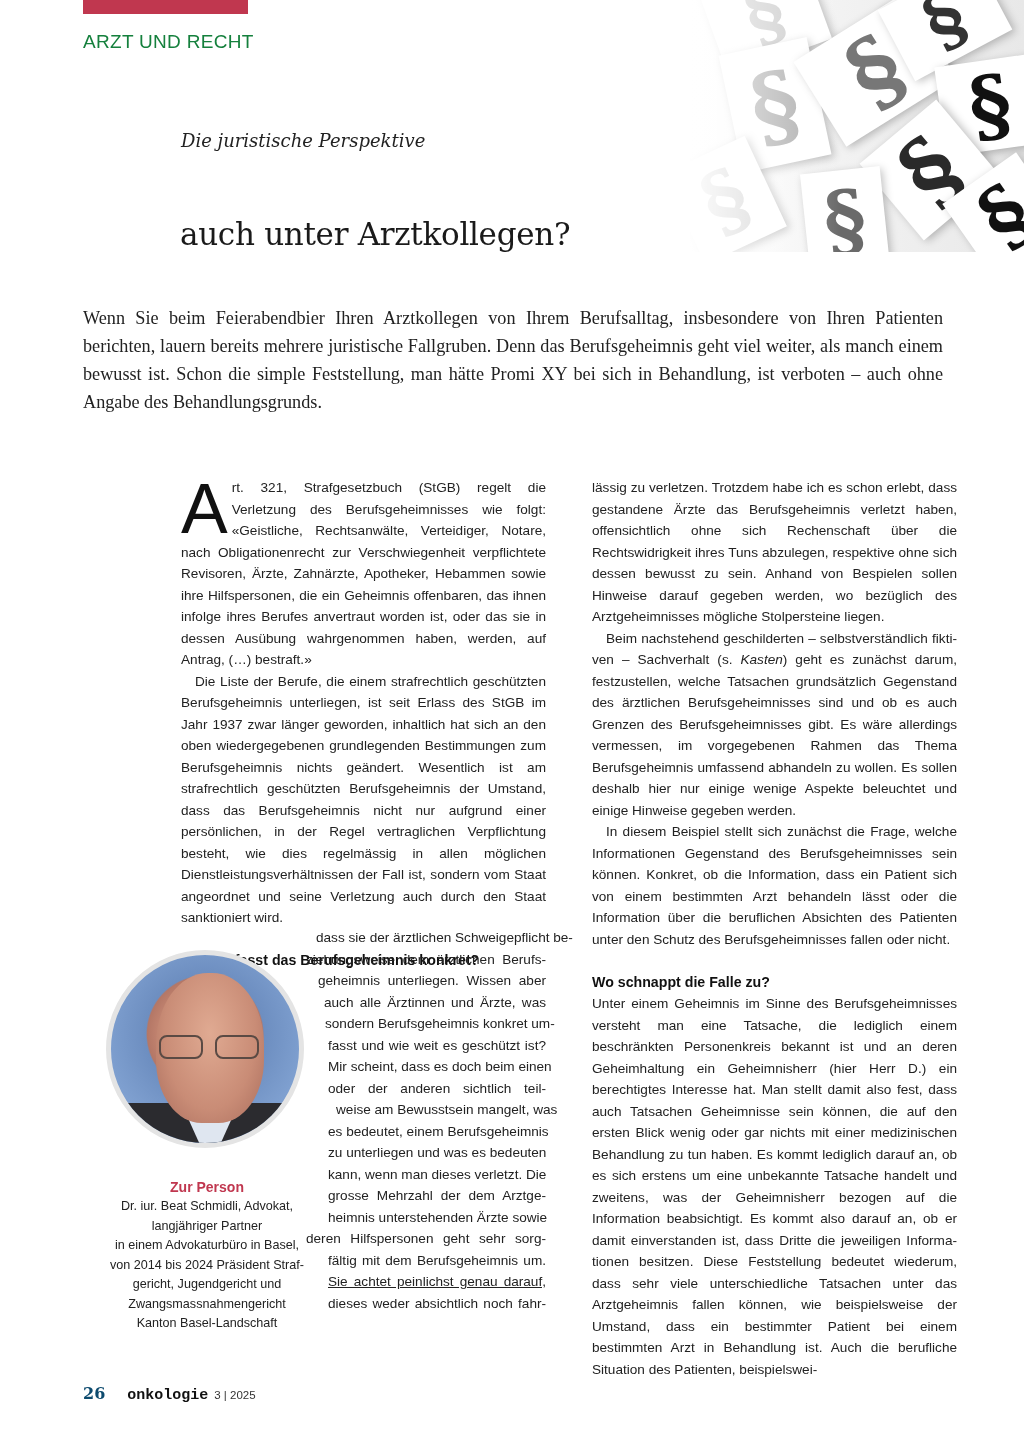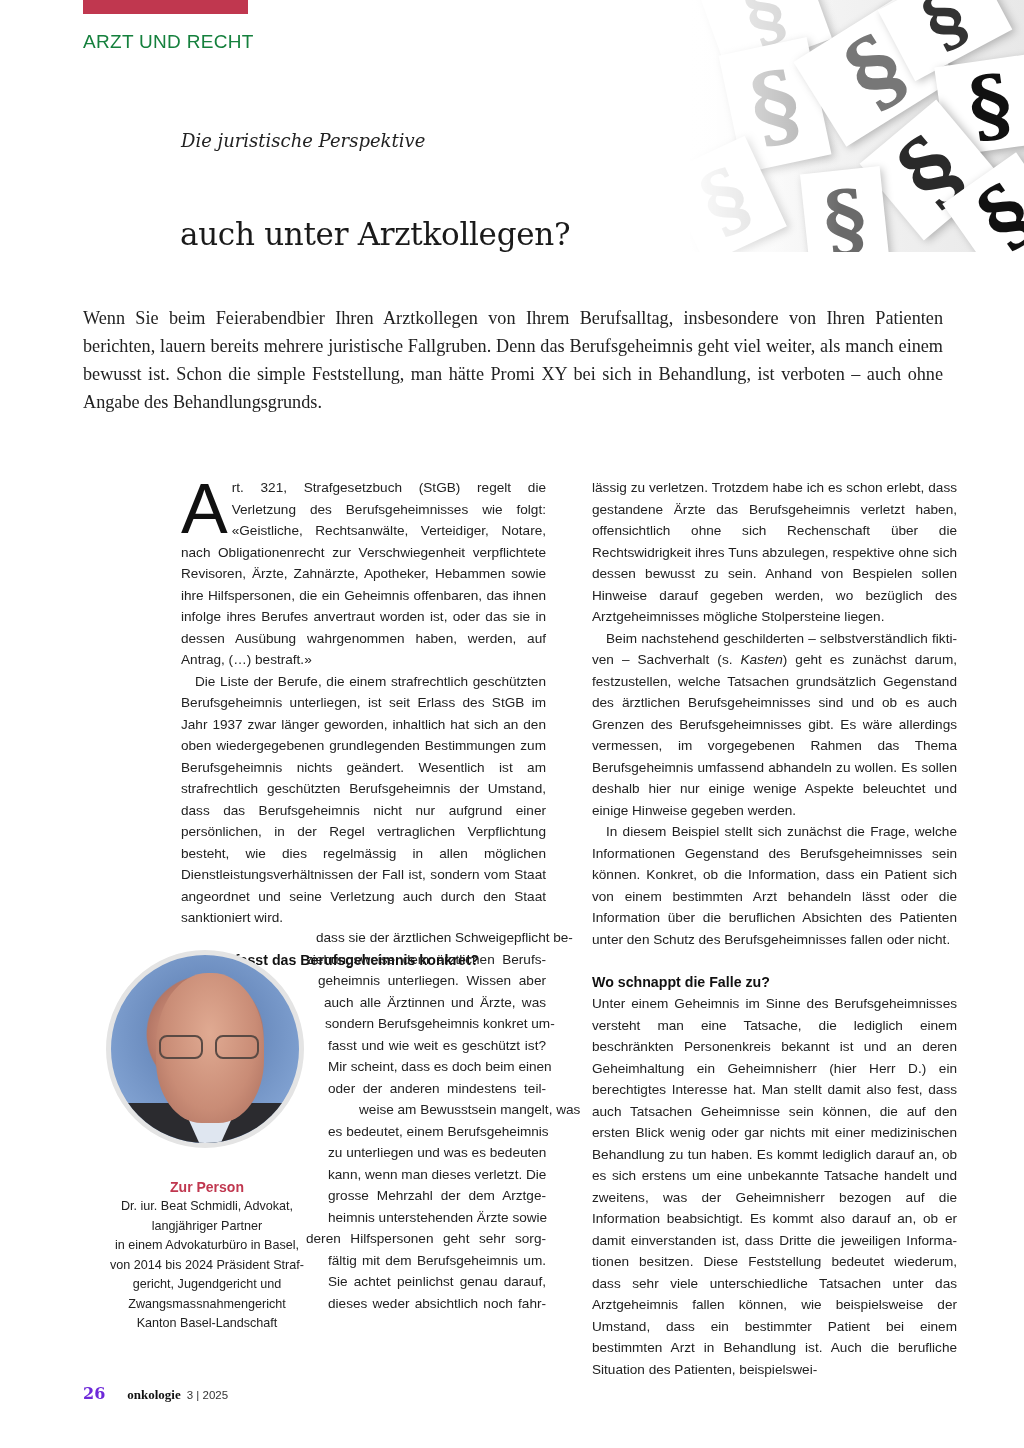--- a/index.html
+++ b/index.html
@@ -37,22 +37,22 @@
   .portrait .glasses { position: absolute; left: 48px; top: 80px; width: 104px; height: 26px; }
   .portrait .glasses span { position: absolute; top: 0; width: 44px; height: 24px; border: 2px solid #5a4a44; border-radius: 8px; }
   .portrait .suit { position: absolute; left: 0; bottom: 0; width: 100%; height: 40px; background: #2b2b2f; }
   .portrait .collar { position: absolute; left: 72px; bottom: 0; width: 54px; height: 36px; background: #dfe6f0; clip-path: polygon(0 0, 100% 0, 70% 100%, 30% 100%); }
 
   .bio { position: absolute; left: 96px; top: 1177px; width: 222px; text-align: center; font-family: "Liberation Sans", sans-serif; }
   .bio-title { font-size: 14px; font-weight: bold; color: #c0374f; line-height: 20px; }
   .bio-line { font-size: 12.6px; line-height: 19.5px; color: #222; }
 
   .footer { position: absolute; left: 83px; top: 1384px; display: flex; align-items: baseline; }
-  .page-num { font-family: "DejaVu Serif", serif; font-weight: bold; font-size: 16px; color: #6d28d9; }
-  .journal { font-family: Liberation Serif, serif; font-weight: bold; font-size: 13px; margin-left: 22px; color: #111; }
+  .page-num { font-family: "DejaVu Serif", serif; font-weight: bold; font-size: 16px; color: #0c4a6e; }
+  .journal { font-family: Liberation Mono, monospace; font-weight: bold; font-size: 15px; margin-left: 22px; color: #111; }
   .issue { font-family: "Liberation Sans", sans-serif; font-size: 11.5px; margin-left: 6px; color: #333; }
 </style>
 </head>
 <body>
 
 <div class="top-bar"></div>
 <div class="section-label">ARZT UND RECHT</div>
 
 <div class="hero-image">
   <div class="para-card" style="left:20px;top:-30px;width:110px;height:90px;font-size:70px;color:#c8c8c8;transform:rotate(-20deg);">
@@ -100,30 +100,30 @@
 </div>
 
 <div class="wrap-text">
   <span class="wrap-line" style="margin-left:66px;">dass sie der ärztlichen Schweigepflicht be-</span>
   <span class="wrap-line" style="margin-left:56px;">ziehungsweise dem ärztlichen Berufs-</span>
   <span class="wrap-line" style="margin-left:68px;">geheimnis unterliegen. Wissen aber</span>
   <span class="wrap-line" style="margin-left:74px;">auch alle Ärztinnen und Ärzte, was</span>
   <span class="wrap-line" style="margin-left:75px;">sondern Berufsgeheimnis konkret um-</span>
   <span class="wrap-line" style="margin-left:78px;">fasst und wie weit es geschützt ist?</span>
   <span class="wrap-line" style="margin-left:78px;">Mir scheint, dass es doch beim einen</span>
-  <span class="wrap-line" style="margin-left:78px;">oder der anderen mindestens teil-</span>
-  <span class="wrap-line" style="margin-left:109px;">weise am Bewusstsein mangelt, was</span>
+  <span class="wrap-line" style="margin-left:78px;">oder der anderen sichtlich teil-</span>
+  <span class="wrap-line" style="margin-left:86px;">weise am Bewusstsein mangelt, was</span>
   <span class="wrap-line" style="margin-left:78px;">es bedeutet, einem Berufsgeheimnis</span>
   <span class="wrap-line" style="margin-left:78px;">zu unterliegen und was es bedeuten</span>
   <span class="wrap-line" style="margin-left:78px;">kann, wenn man dieses verletzt. Die</span>
   <span class="wrap-line" style="margin-left:78px;">grosse Mehrzahl der dem Arztge-</span>
   <span class="wrap-line" style="margin-left:78px;">heimnis unterstehenden Ärzte sowie</span>
   <span class="wrap-line" style="margin-left:56px;">deren Hilfspersonen geht sehr sorg-</span>
   <span class="wrap-line" style="margin-left:78px;">fältig mit dem Berufsgeheimnis um.</span>
-  <span class="wrap-line" style="margin-left:78px;">Sie achtet peinlichst genau darauf,</span>
+  <span class="wrap-line" style="margin-left:78px;text-decoration:underline;">Sie achtet peinlichst genau darauf,</span>
   <span class="wrap-line" style="margin-left:78px;">dieses weder absichtlich noch fahr-</span>
 </div>
 
 <div class="portrait" title="Porträt Dr. iur. Beat Schmidli">
   <div class="suit"></div>
   <div class="collar"></div>
   <div class="face"></div>
   <div class="glasses">
       <span style="left:0;"></span>
       <span style="left:56px;"></span>

